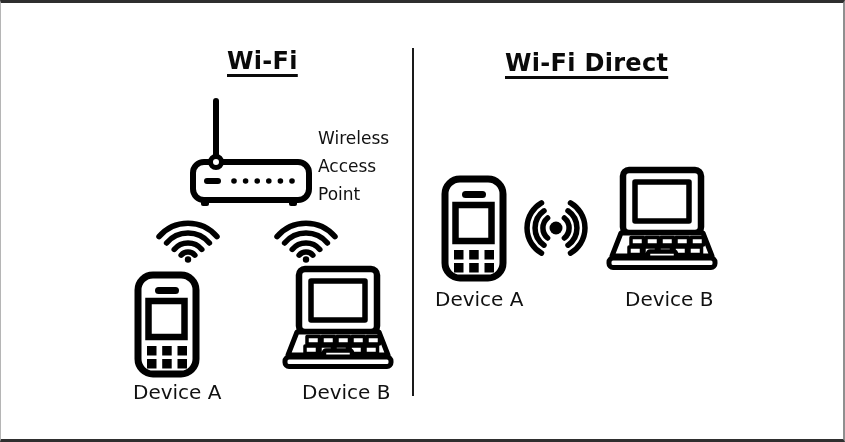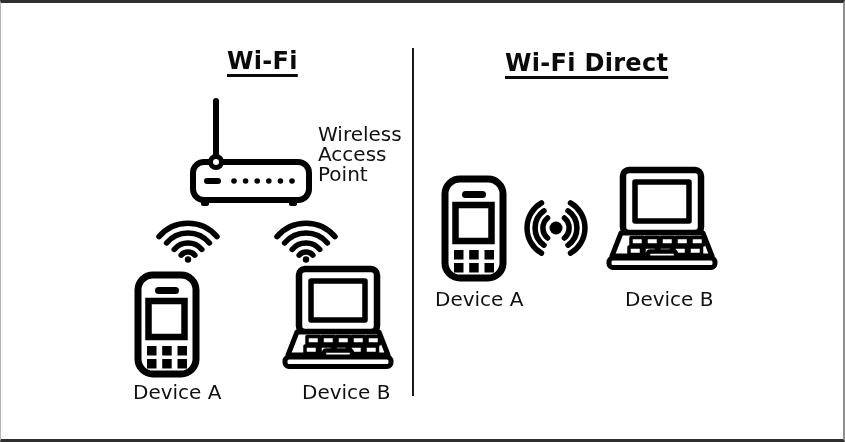--- a/index.html
+++ b/index.html
@@ -19,21 +19,21 @@
   .title {
     position:absolute; margin:0; font-size:24px; font-weight:bold; color:#0a0a0a;
     text-decoration:underline; text-decoration-thickness:2.5px; text-underline-offset:5px;
     white-space:nowrap; letter-spacing:0.3px;
   }
   .title-wifi   { left:226px; top:44px; }
   .title-direct { left:92px;  top:46px; }
 
   .ap-label {
     position:absolute; left:317px; top:121px;
-    font-size:20px; line-height:20px; white-space:pre-line; color:#111;
+    font-size:17px; line-height:28px; white-space:pre-line; color:#111;
   }
   .dev-label { position:absolute; font-size:20px; white-space:nowrap; color:#111; }
 
   .icon { position:absolute; display:block; }
   .router-svg   { left:188px; top:93px;  width:124px; height:112px; }
   .wifi-a       { left:155px; top:216px; width:64px;  height:44px; }
   .wifi-b       { left:273px; top:216px; width:64px;  height:44px; }
   .phone-left   { left:133px; top:268px; width:66px;  height:107px; }
   .laptop-left  { left:281px; top:262px; width:112px; height:110px; }
   .lbl-a-left   { left:132px; top:377px; }

